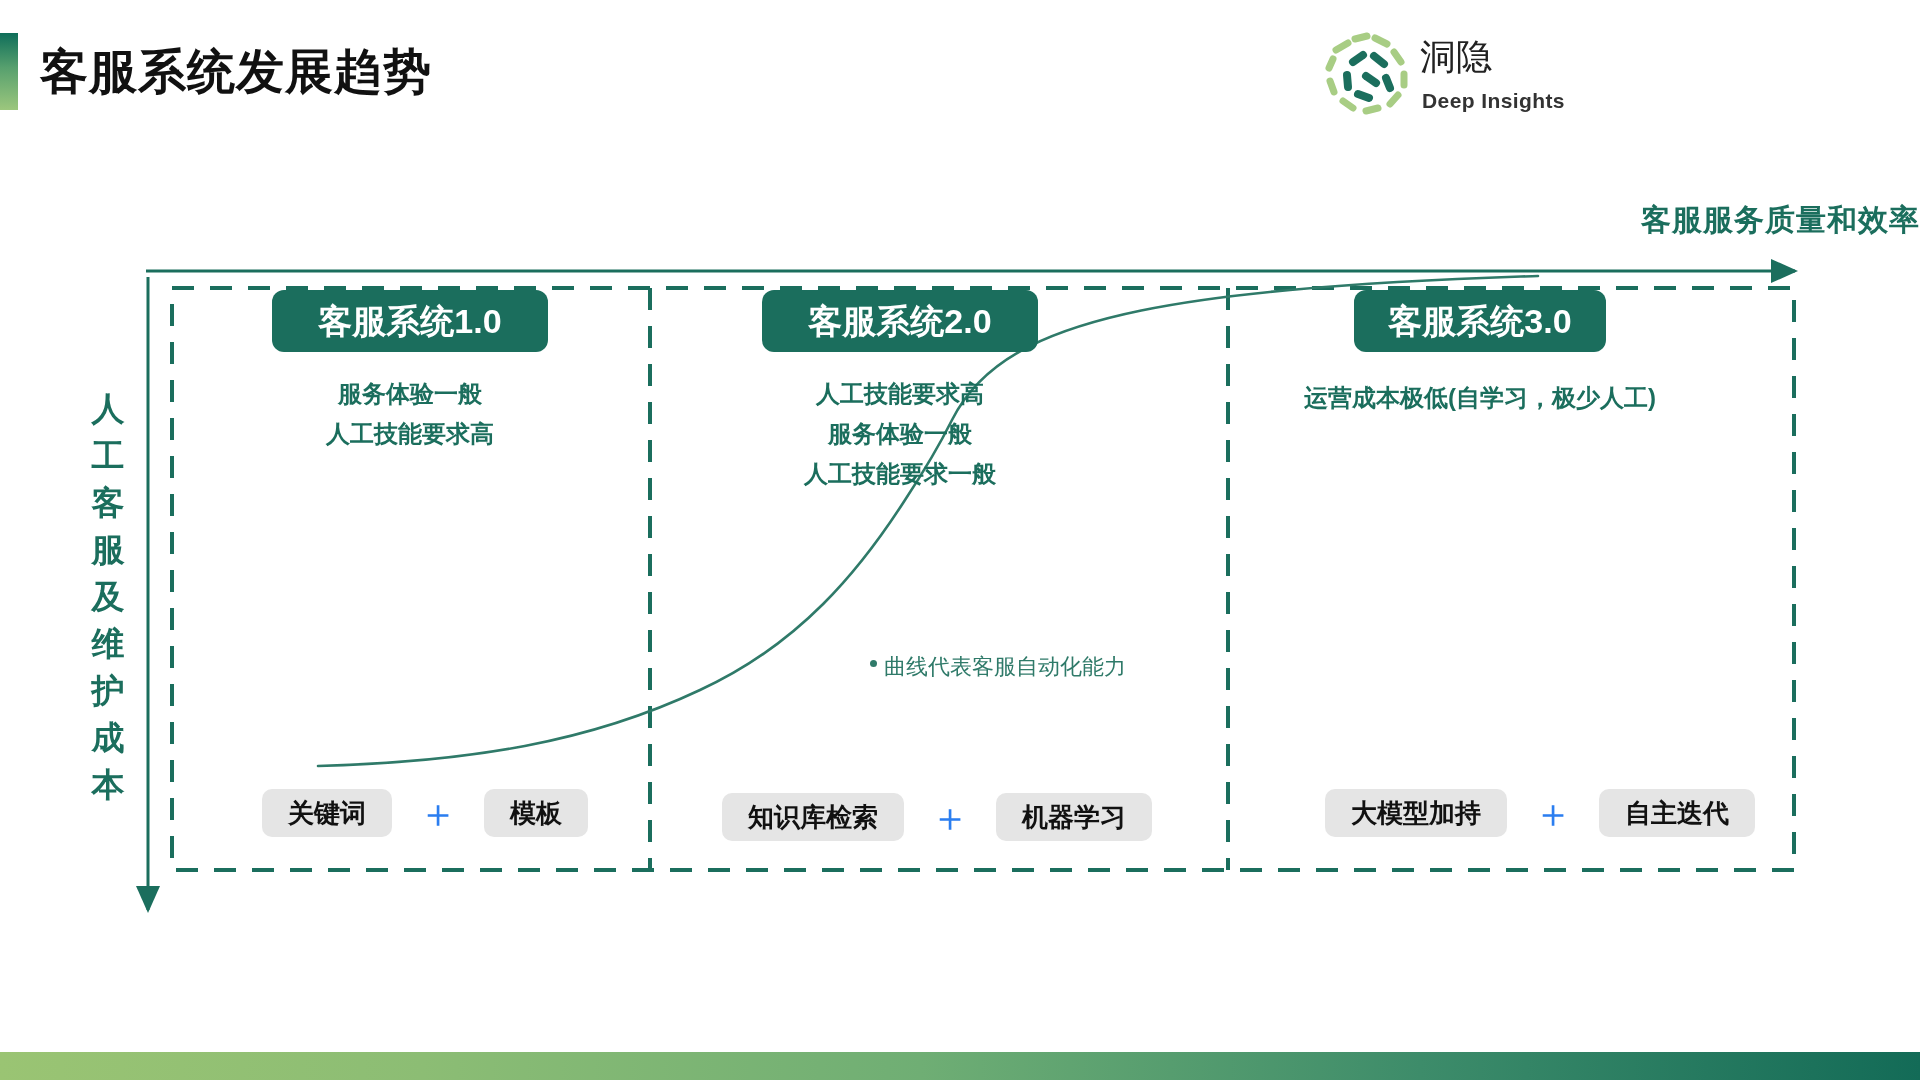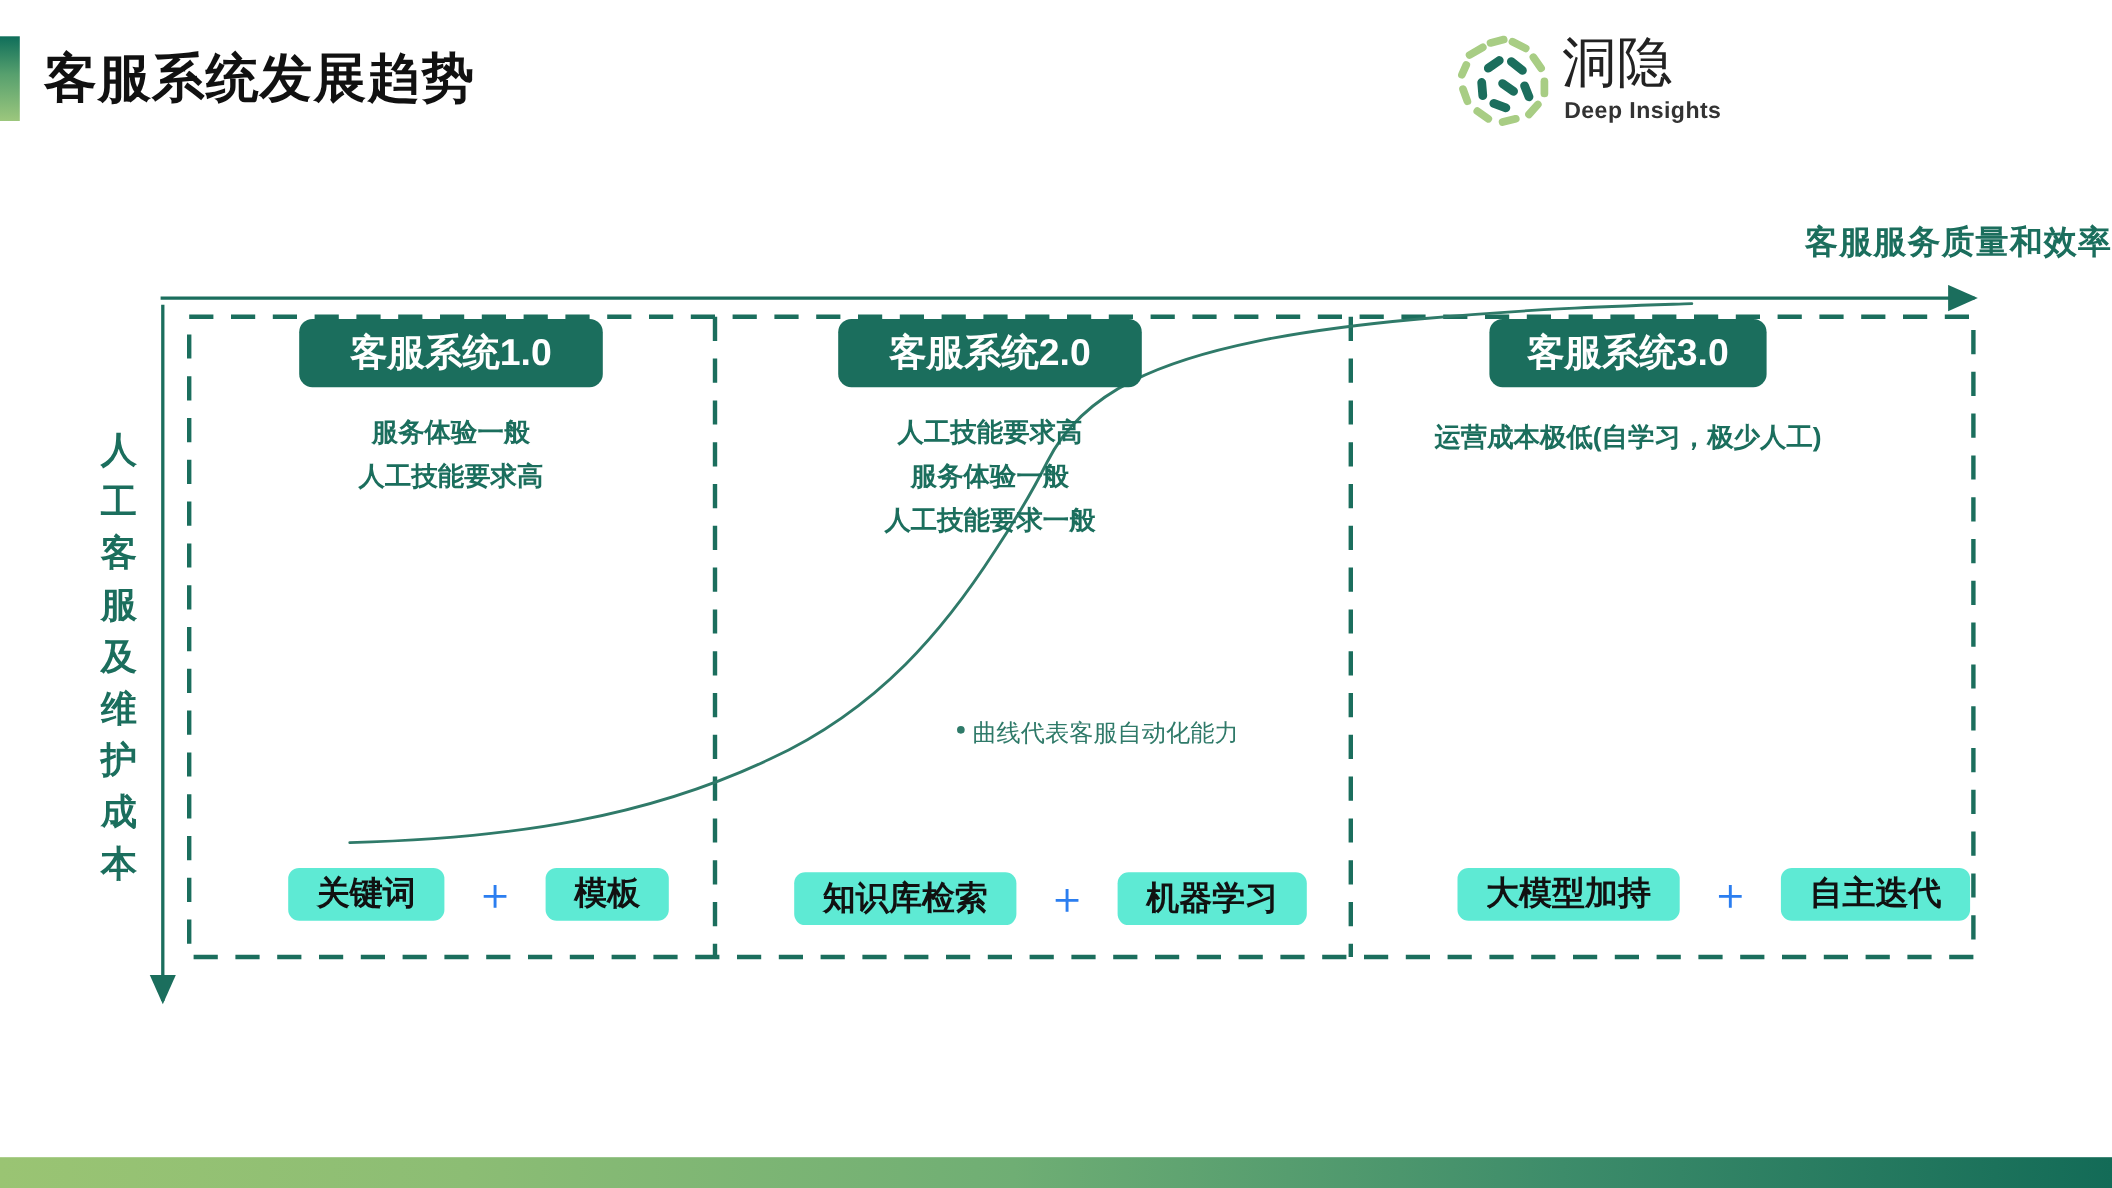--- a/index.html
+++ b/index.html
@@ -53,21 +53,21 @@
     position: absolute;
     left: 0px;
     top: 6px;
     width: 92px;
     height: 86px;
   }
   #logo-text-zh {
     position: absolute;
     left: 98px;
     top: 4px;
-    font-size: 50px;
+    font-size: 36px;
     line-height: 58px;
     font-weight: 400;
     color: #222222;
     white-space: nowrap;
   }
   #logo-text-en {
     position: absolute;
     left: 100px;
     top: 64px;
     font-size: 21px;
@@ -156,23 +156,23 @@
     position: absolute;
     display: flex;
     align-items: center;
     gap: 16px;
   }
   #tags-0 { left: 262px; top: 789px; }
   #tags-1 { left: 722px; top: 793px; }
   #tags-2 { left: 1325px; top: 789px; }
 
   .tag {
-    background: #5eead4;
+    background: #e5e5e5;
     color: #111111;
-    font-size: 30px;
+    font-size: 26px;
     font-weight: 700;
     line-height: 30px;
     border-radius: 10px;
     padding: 9px 26px;
     white-space: nowrap;
     text-align: left;
   }
   .tag-plus {
     color: #2b7ef0;
     font-size: 40px;

